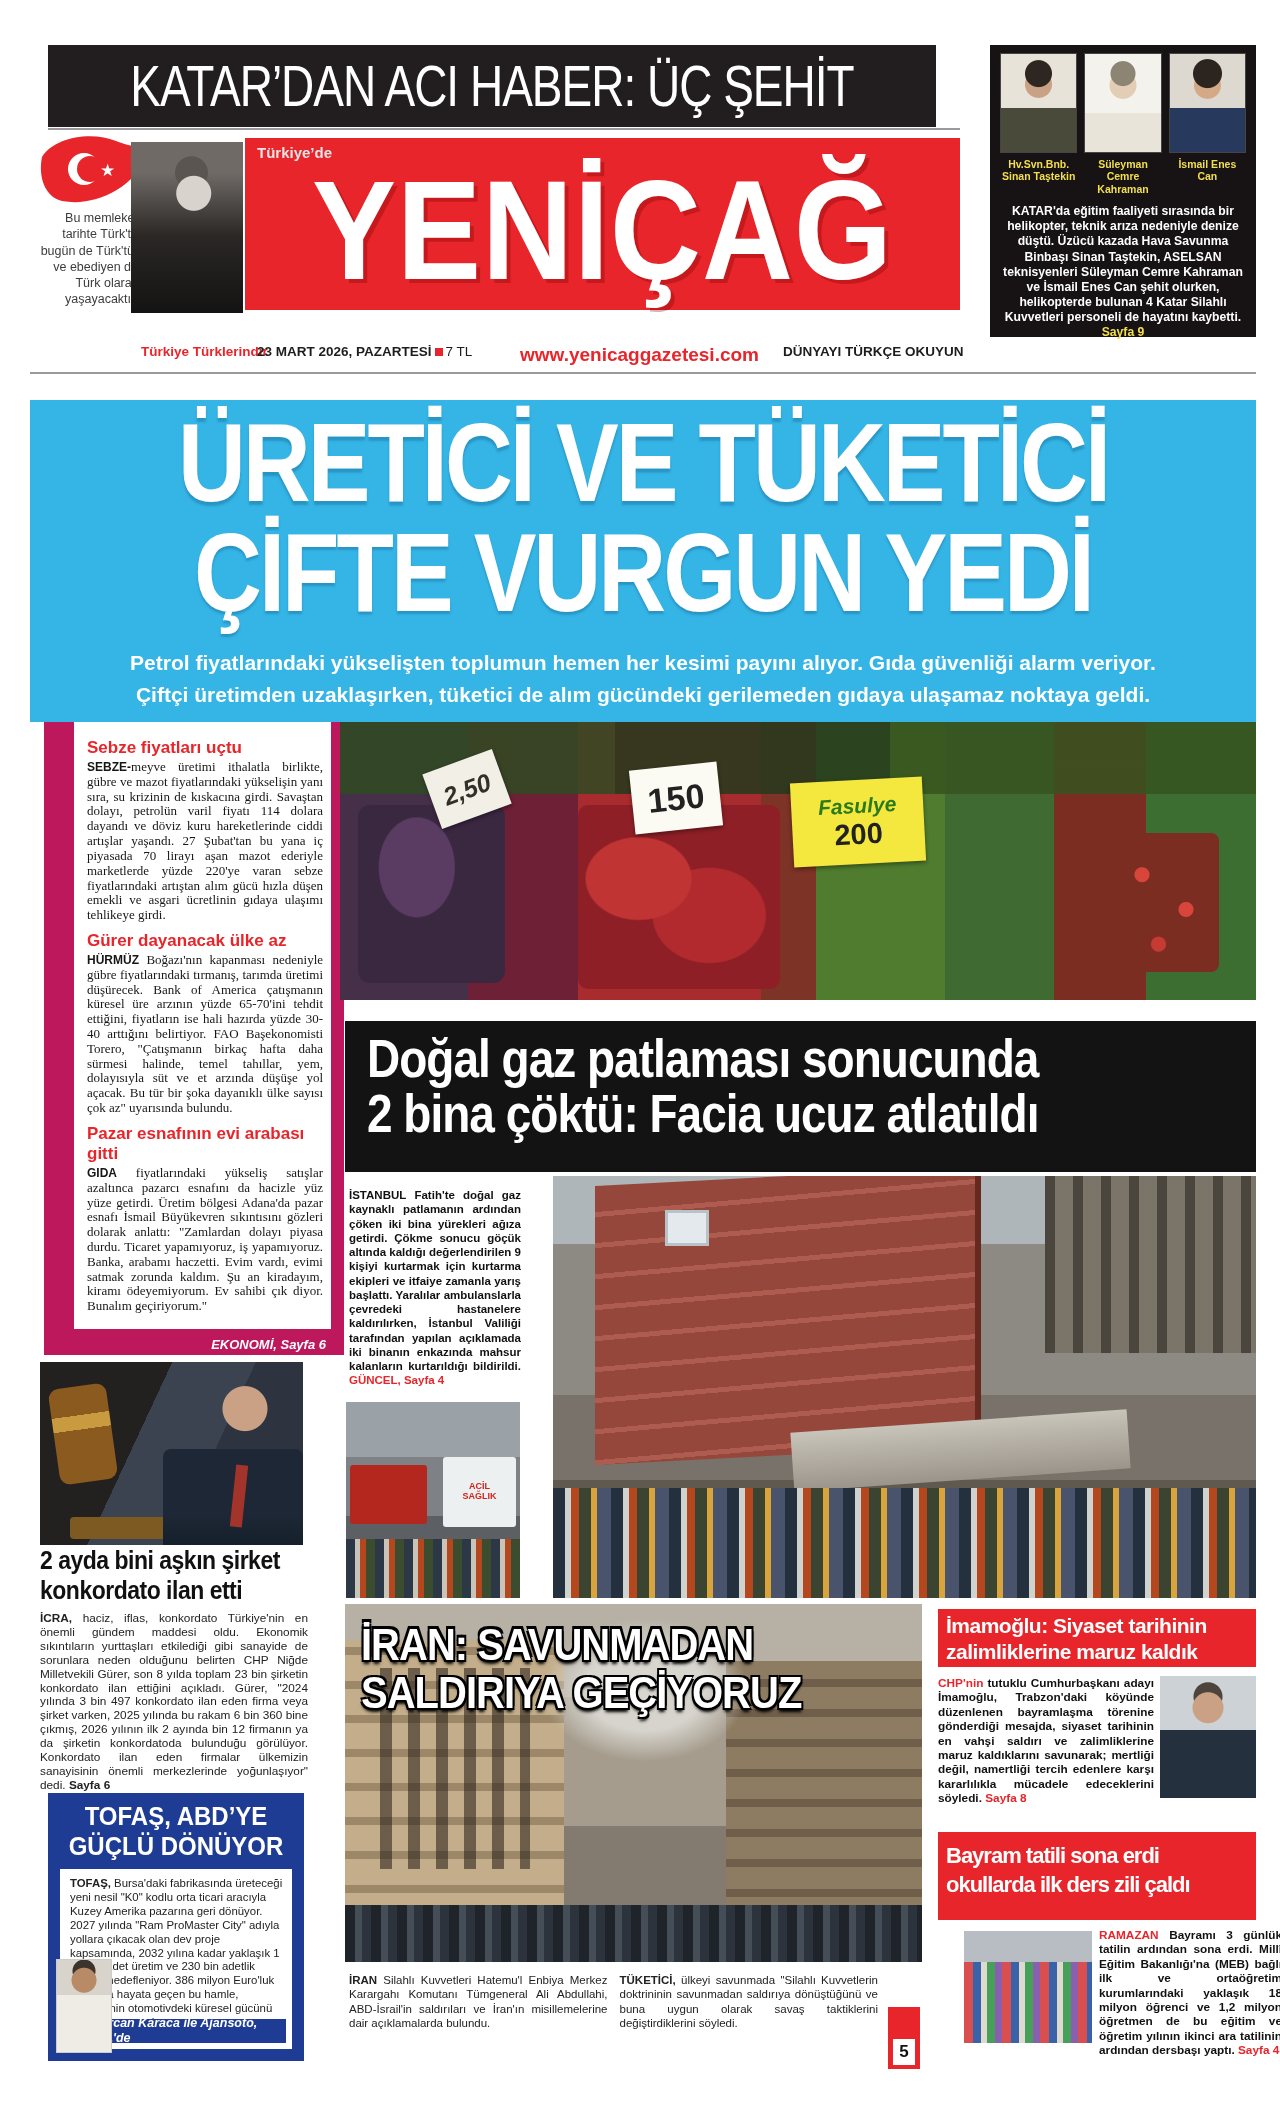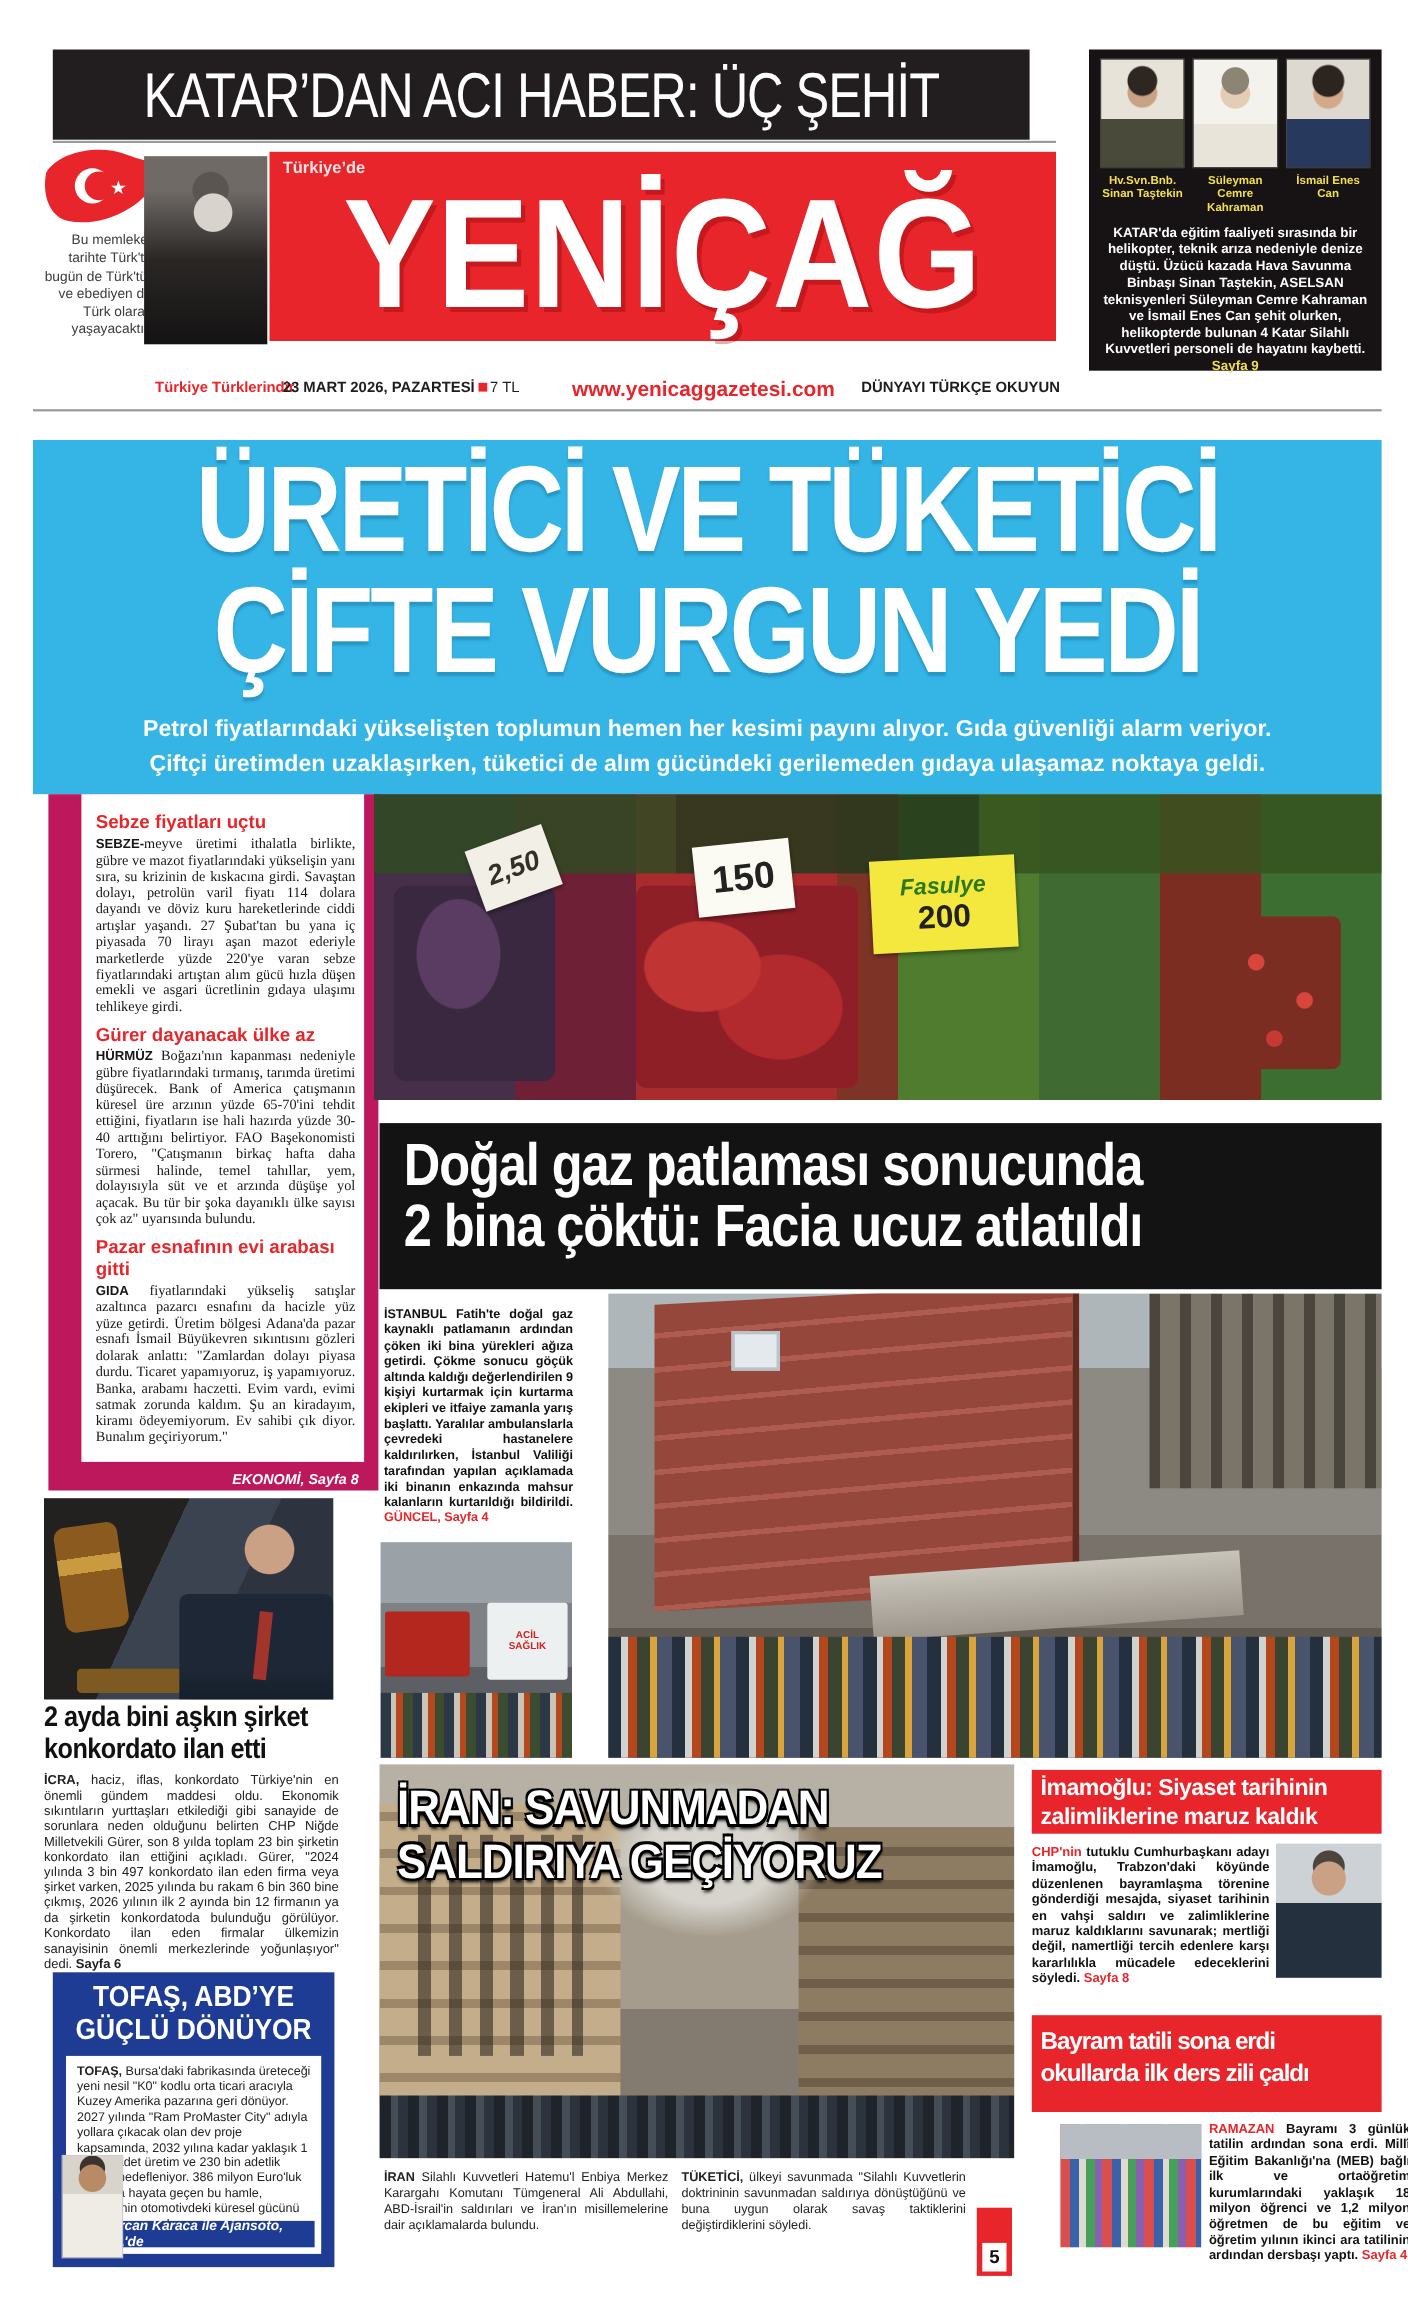--- a/index.html
+++ b/index.html
@@ -177,21 +177,21 @@
 
   <div class="left-panel">
     <div class="lp-inner">
       <div class="lp-head">Sebze fiyatları uçtu</div>
       <p class="lp-body"><span class="lp-lead">SEBZE-</span><span>meyve üretimi ithalatla birlikte, gübre ve mazot fiyatlarındaki yükselişin yanı sıra, su krizinin de kıskacına girdi. Savaştan dolayı, petrolün varil fiyatı 114 dolara dayandı ve döviz kuru hareketlerinde ciddi artışlar yaşandı. 27 Şubat'tan bu yana iç piyasada 70 lirayı aşan mazot ederiyle marketlerde yüzde 220'ye varan sebze fiyatlarındaki artıştan alım gücü hızla düşen emekli ve asgari ücretlinin gıdaya ulaşımı tehlikeye girdi.</span></p>
       <div class="lp-head">Gürer dayanacak ülke az</div>
       <p class="lp-body"><span class="lp-lead">HÜRMÜZ</span> <span>Boğazı'nın kapanması nedeniyle gübre fiyatlarındaki tırmanış, tarımda üretimi düşürecek. Bank of America çatışmanın küresel üre arzının yüzde 65-70'ini tehdit ettiğini, fiyatların ise hali hazırda yüzde 30-40 arttığını belirtiyor. FAO Başekonomisti Torero, "Çatışmanın birkaç hafta daha sürmesi halinde, temel tahıllar, yem, dolayısıyla süt ve et arzında düşüşe yol açacak. Bu tür bir şoka dayanıklı ülke sayısı çok az" uyarısında bulundu.</span></p>
       <div class="lp-head">Pazar esnafının evi arabası gitti</div>
       <p class="lp-body"><span class="lp-lead">GIDA</span> <span>fiyatlarındaki yükseliş satışlar azaltınca pazarcı esnafını da hacizle yüz yüze getirdi. Üretim bölgesi Adana'da pazar esnafı İsmail Büyükevren sıkıntısını gözleri dolarak anlattı: "Zamlardan dolayı piyasa durdu. Ticaret yapamıyoruz, iş yapamıyoruz. Banka, arabamı haczetti. Evim vardı, evimi satmak zorunda kaldım. Şu an kiradayım, kiramı ödeyemiyorum. Ev sahibi çık diyor. Bunalım geçiriyorum."</span></p>
     </div>
-    <div class="lp-badge">EKONOMİ, Sayfa 8</div>
+    <div class="lp-badge">EKONOMİ, Sayfa 6</div>
   </div>
 
   <div class="ph market">
     <div class="abs" style="left:0;top:0;width:100%;height:26%;background:linear-gradient(90deg,#2f4a22 0 30%,#24391c 30% 60%,#36531f 60%);opacity:.85;"></div>
     <div class="abs" style="left:26%;top:30%;width:22%;height:66%;background:radial-gradient(ellipse at 30% 40%,#c03434 0 26%,transparent 27%),radial-gradient(ellipse at 65% 60%,#b32a2e 0 30%,transparent 31%),#8e1f27;border-radius:10px;"></div>
     <div class="abs" style="left:2%;top:30%;width:16%;height:64%;background:radial-gradient(ellipse at 40% 35%,#5a3c63 0 30%,transparent 31%),#3a2841;border-radius:12px;"></div>
     <div class="abs" style="right:4%;top:40%;width:12%;height:50%;background:radial-gradient(circle at 30% 30%,#d8453a 7px,transparent 8px),radial-gradient(circle at 70% 55%,#d8453a 7px,transparent 8px),radial-gradient(circle at 45% 80%,#c53a32 7px,transparent 8px),#7c2d22;border-radius:8px;"></div>
     <div class="tag" style="left:90px;top:38px;width:74px;height:58px;background:#f2efe6;transform:rotate(-20deg);font-size:25px;font-weight:bold;font-style:italic;color:#33302a;">2,50</div>
     <div class="tag" style="left:292px;top:44px;width:88px;height:64px;background:#fbfbf3;transform:rotate(-6deg);font-size:34px;font-weight:bold;color:#222;">150</div>
     <div class="tag" style="left:452px;top:58px;width:132px;height:84px;background:#f4e83e;transform:rotate(-3deg);">

